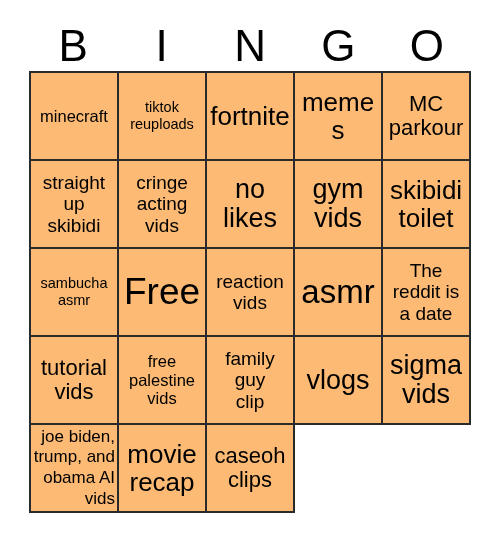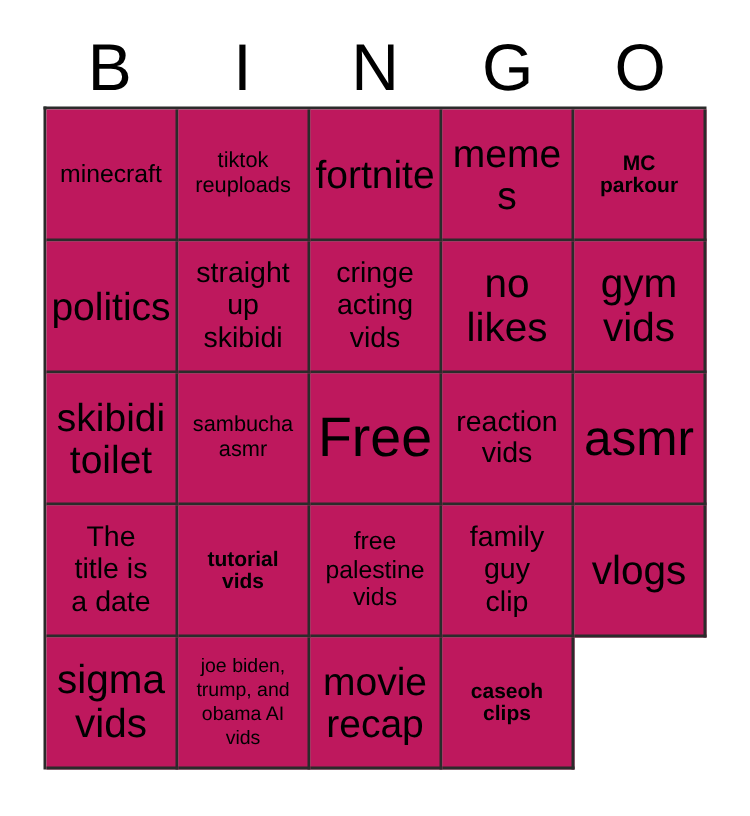--- a/index.html
+++ b/index.html
@@ -59,36 +59,36 @@
   }
   .cell {
     border-right: 2px solid #2b2b2b;
     border-bottom: 2px solid #2b2b2b;
     box-sizing: border-box;
     display: flex;
     align-items: center;
     justify-content: center;
     text-align: center;
     padding: 1px 2px;
-    background: #be185d;
+    background: #fdba74;
     overflow: hidden;
   }
   .cell-text {
     display: block;
     width: 100%;
     line-height: 1.07;
     word-wrap: break-word;
     white-space: pre-line;
   }
   
-  .fs-xs  { font-size: 13px; line-height: 1.22; }
+  .fs-xs  { font-size: 17px; line-height: 1.22; text-align: right; }
   .fs-s   { font-size: 14.5px; line-height: 1.18; }
   .fs-m   { font-size: 16.5px; line-height: 1.15; }
   .fs-l   { font-size: 19px;   line-height: 1.12; }
-  .fs-xl  { font-size: 14px;   line-height: 1.1; font-weight: bold; }
+  .fs-xl  { font-size: 22px;   line-height: 1.1; }
   .fs-xxl { font-size: 26px;   line-height: 1.08; text-align: center; }
   .fs-3xl { font-size: 27px;   line-height: 1.06; }
   .fs-4xl { font-size: 33px;   line-height: 1.04; }
   .fs-free{ font-size: 37px;   line-height: 1.02; }
 </style>
 </head>
 <body>
 
 <div id="card">
 
@@ -114,23 +114,20 @@
       </div>
     <div class="cell">
         <span class="cell-text fs-xxl">memes</span>
       </div>
     <div class="cell">
         <span class="cell-text fs-xl">MC
 parkour</span>
       </div>
 
     <div class="cell">
-        <span class="cell-text fs-xxl">politics</span>
-      </div>
-    <div class="cell">
         <span class="cell-text fs-l">straight
 up
 skibidi</span>
       </div>
     <div class="cell">
         <span class="cell-text fs-l">cringe
 acting
 vids</span>
       </div>
     <div class="cell">
@@ -156,21 +153,21 @@
     <div class="cell">
         <span class="cell-text fs-l">reaction
 vids</span>
       </div>
 
     <div class="cell">
         <span class="cell-text fs-4xl">asmr</span>
       </div>
     <div class="cell">
         <span class="cell-text fs-l">The
-title is
+reddit is
 a date</span>
       </div>
     <div class="cell">
         <span class="cell-text fs-xl">tutorial
 vids</span>
       </div>
     <div class="cell">
         <span class="cell-text fs-m">free
 palestine
 vids</span>

